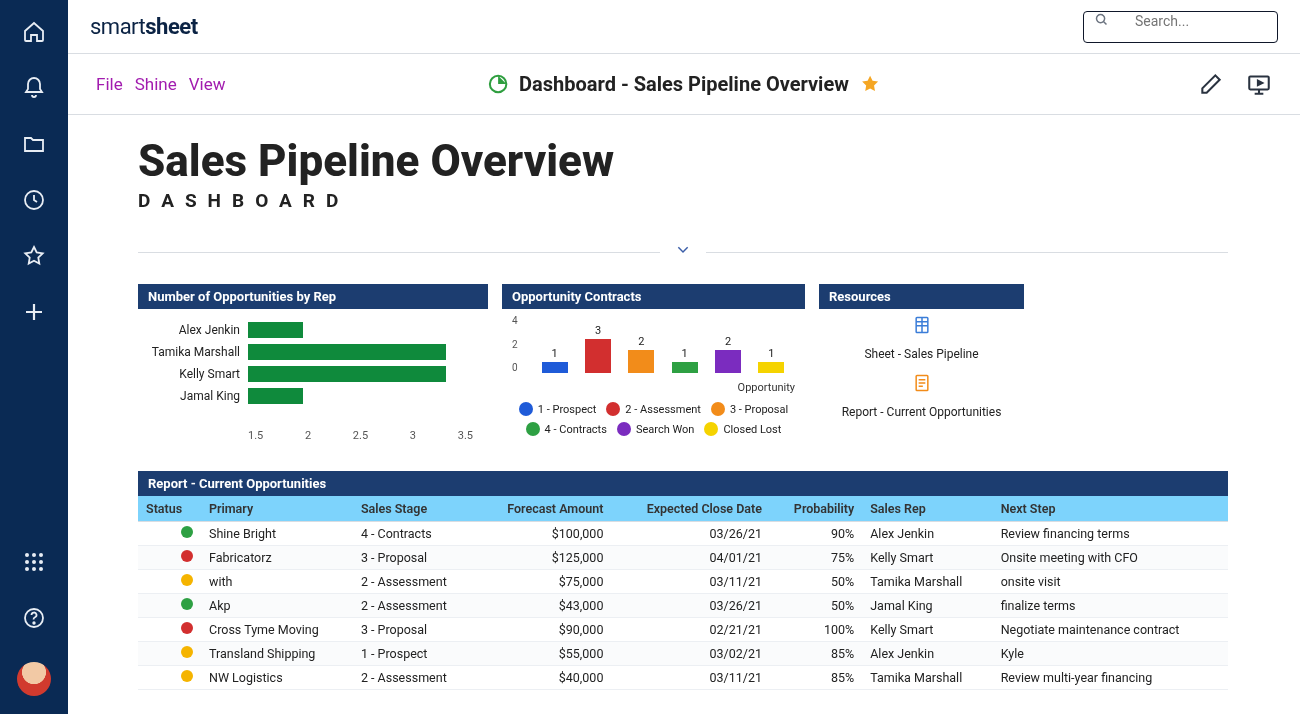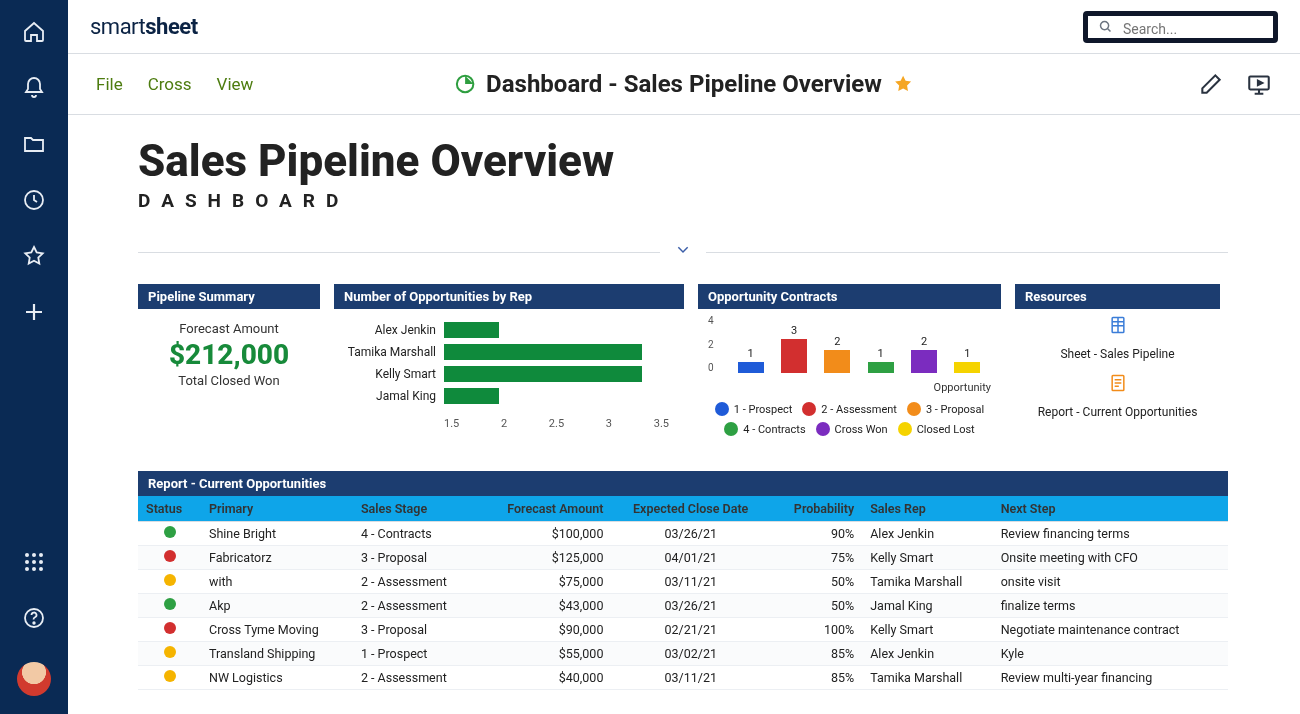--- a/index.html
+++ b/index.html
@@ -25,29 +25,29 @@
   
   .rail{position:fixed;left:0;top:0;bottom:0;width:68px;background:var(--navy-side);display:flex;flex-direction:column;align-items:center;padding-top:20px;gap:32px;z-index:5;}
   .rail .spacer{flex:1;}
   .rail .icon{width:24px;height:24px;color:#e8edf4;cursor:pointer;}
   .rail svg{width:100%;height:100%;}
   .avatar{width:34px;height:34px;border-radius:50%;background:radial-gradient(circle at 50% 30%,#f2c9a5 0 40%,#d13a2e 42% 100%);margin-bottom:18px;cursor:pointer;}
   
   .topbar{position:fixed;left:68px;right:0;top:0;height:54px;display:flex;align-items:center;padding:16px 22px;border-bottom:1px solid var(--grey-border);background:#fff;z-index:4;}
   .brand{font-size:22px;color:#0b2344;letter-spacing:-0.5px;}
   .brand b{font-weight:700;}
-  .search{margin-left:auto;width:195px;height:32px;border:5px solid #0f172a;border-radius:4px;display:flex;align-items:flex-end;padding:0 10px;color:#6c7480;gap:8px;}
+  .search{margin-left:auto;width:195px;height:32px;border:1px solid #0f172a;border-radius:4px;display:flex;align-items:flex-start;padding:0 10px;color:#6c7480;gap:24px;}
   .search input{border:none;outline:none;width:100%;font-size:14px;color:#333;}
   
   .menubar{position:fixed;left:68px;right:0;top:54px;height:61px;display:flex;align-items:center;padding:0 28px;border-bottom:1px solid var(--grey-border);background:#fff;z-index:4;}
-  .menus{display:flex;gap:25px;font-size:17px;color:#4d7c0f;}
+  .menus{display:flex;gap:12px;font-size:17px;color:#a21caf;}
   .menus span{cursor:pointer;}
   .center-title{position:absolute;left:50%;transform:translateX(-50%);display:flex;align-items:center;gap:10px;}
   .center-title .pie{width:22px;height:22px;}
-  .center-title h1{font-size:24px;font-weight:700;margin:0;}
+  .center-title h1{font-size:20px;font-weight:700;margin:0;}
   .star{width:22px;height:22px;}
   .right-actions{margin-left:auto;display:flex;align-items:center;gap:22px;}
   .icon-btn{width:26px;height:26px;color:#2a3340;cursor:pointer;}
   .icon-btn svg{width:100%;height:100%;}
   .share-btn{background:var(--teal);color:#fff;border:none;border-radius:4px;height:44px;padding:0 20px;font-size:17px;font-weight:700;display:flex;align-items:center;gap:8px;cursor:pointer;}
   
   .canvas{position:absolute;left:68px;right:12px;top:115px;bottom:0;overflow-y:auto;padding:20px 60px 24px 70px;}
   .dash-title{font-size:44px;font-weight:800;margin:0;}
   .dash-sub{font-size:19px;font-weight:700;letter-spacing:11px;margin-top:2px;}
   .divider-row{margin-top:30px;display:flex;align-items:center;}
@@ -63,46 +63,46 @@
   .w-res{width:205px;}
   .pipeline-body{text-align:center;padding:12px 4px 0;}
   .fl{font-size:13px;color:#333;}
   .big-green{font-size:28px;font-weight:800;color:var(--accent-green-text);margin:2px 0;}
   .sl{font-size:13px;color:#333;}
   
   .reps-body{padding:10px 10px 0;position:relative;height:130px;}
   .rep-row{display:flex;align-items:center;height:22px;font-size:12px;}
   .rep-row .lbl{width:100px;text-align:right;padding-right:8px;}
   .rep-row .bar{height:16px;background:var(--accent-green);}
-  .rep-axis{display:flex;font-size:11px;color:#555;margin-top:10px;padding-left:100px;justify-content:space-between;width:calc(100% - 5px);}
+  .rep-axis{display:flex;font-size:11px;color:#555;margin-top:22px;padding-left:100px;justify-content:space-between;width:calc(100% - 5px);}
   
   .status-body{padding:6px 10px 0;}
   .status-chart{height:70px;position:relative;}
   .status-bars{position:absolute;left:24px;right:5px;bottom:12px;display:flex;align-items:flex-end;gap:6px;}
   .sbar{flex:1;display:flex;flex-direction:column;align-items:center;}
   .sbar .v{font-size:11px;margin-bottom:2px;}
   .sbar .b{width:26px;}
   .yaxis{position:absolute;left:0;top:0;bottom:12px;display:flex;flex-direction:column;justify-content:space-between;font-size:10px;color:#555;}
   .status-xlabel{font-size:11px;text-align:right;color:#333;margin-top:-4px;}
   .legend{display:flex;flex-wrap:wrap;gap:6px 10px;font-size:11px;margin-top:8px;padding:0 4px;justify-content:center;}
   .lg{display:flex;align-items:center;gap:5px;}
   .lg .dot{width:14px;height:14px;border-radius:50%;}
   
   .res-body{display:flex;flex-direction:column;align-items:center;padding:6px 4px;gap:8px;font-size:12px;color:#222;}
   .res-ic{width:20px;height:24px;}
   
   .report{margin-top:32px;}
   .report .whead{font-size:13px;}
   table{width:100%;border-collapse:collapse;font-size:12.5px;}
-  thead th{background:#0ea5e9;text-align:left;font-weight:600;padding:5px 8px;border-bottom:1px solid var(--grey-border);color:#333;}
+  thead th{background:#7dd3fc;text-align:left;font-weight:600;padding:5px 8px;border-bottom:1px solid var(--grey-border);color:#333;}
   tbody td{padding:4px 8px;border-bottom:1px solid #eceff3;}
   tbody tr:nth-child(even){background:#fafbfc;}
   .stat-dot{width:12px;height:12px;border-radius:50%;display:inline-block;}
   th.num,td.num{text-align:right;}
-  th.center,td.center{text-align:center;}
+  th.center,td.center{text-align:right;}
   
   .canvas::-webkit-scrollbar{width:10px;}
   .canvas::-webkit-scrollbar-thumb{background:#c4cad2;border-radius:5px;}
 </style>
 </head>
 <body>
 
 <nav class="rail">
   <div class="icon"><svg viewBox="0 0 24 24" fill="none" stroke="currentColor" stroke-width="1.8">
         <path d="M3 11 12 3l9 8v9a1 1 0 0 1-1 1h-5v-6H9v6H4a1 1 0 0 1-1-1z"></path>
@@ -151,21 +151,21 @@
           <circle cx="10.5" cy="10.5" r="6.5"></circle>
           <path d="M20 20l-4.5-4.5"></path>
         </svg></span>
     <input placeholder="Search..." style="">
   </div>
 </header>
 
 <div class="menubar">
   <div class="menus">
     <span>File</span>
-    <span>Cross</span>
+    <span>Shine</span>
     <span>View</span>
   </div>
   <div class="center-title">
     <span class="pie"><svg viewBox="0 0 24 24" fill="none" stroke="#2e9e3f" stroke-width="2.2">
           <circle cx="12" cy="12" r="9"></circle>
           <path d="M12 3v9h9" fill="#2e9e3f" stroke="none"></path>
         </svg></span>
     <h1>Dashboard - Sales Pipeline Overview</h1>
     <span class="star"><svg viewBox="0 0 24 24" fill="#f5a623">
           <path d="M12 3l2.7 5.5 6 .9-4.4 4.2 1 6-5.3-2.8L6.7 19.6l1-6L3.3 9.4l6-.9z"></path>
@@ -190,28 +190,20 @@
   <div class="divider-row">
     <div class="line"></div>
     <span class="chev"><svg width="22" height="16" viewBox="0 0 24 24" fill="none" stroke="currentColor" stroke-width="2.2">
           <path d="M5 8l7 7 7-7"></path>
         </svg></span>
     <div class="line"></div>
   </div>
 
   <div class="row">
 
-    <div class="widget w-pipeline">
-      <div class="whead">Pipeline Summary</div>
-      <div class="pipeline-body">
-        <div class="fl">Forecast Amount</div>
-        <div class="big-green">$212,000</div>
-        <div class="sl">Total Closed Won</div>
-      </div>
-    </div>
 
     <div class="widget w-reps">
       <div class="whead">Number of Opportunities by Rep</div>
       <div class="reps-body" id="reps-body">
           <div class="rep-row">
             <div class="lbl">Alex Jenkin</div>
             <div class="bar" style="width: 55px;"></div>
           </div>
           <div class="rep-row">
             <div class="lbl">Tamika Marshall</div>
@@ -284,21 +276,21 @@
             <div class="lg">
               <span class="dot" style="background: rgb(242, 140, 26);"></span>
               <span>3 - Proposal</span>
             </div>
             <div class="lg">
               <span class="dot" style="background: rgb(46, 160, 67);"></span>
               <span>4 - Contracts</span>
             </div>
             <div class="lg">
               <span class="dot" style="background: rgb(123, 44, 191);"></span>
-              <span>Cross Won</span>
+              <span>Search Won</span>
             </div>
             <div class="lg">
               <span class="dot" style="background: rgb(245, 211, 0);"></span>
               <span>Closed Lost</span>
             </div>
           </div>
       </div>
     </div>
 
     <div class="widget w-res">

